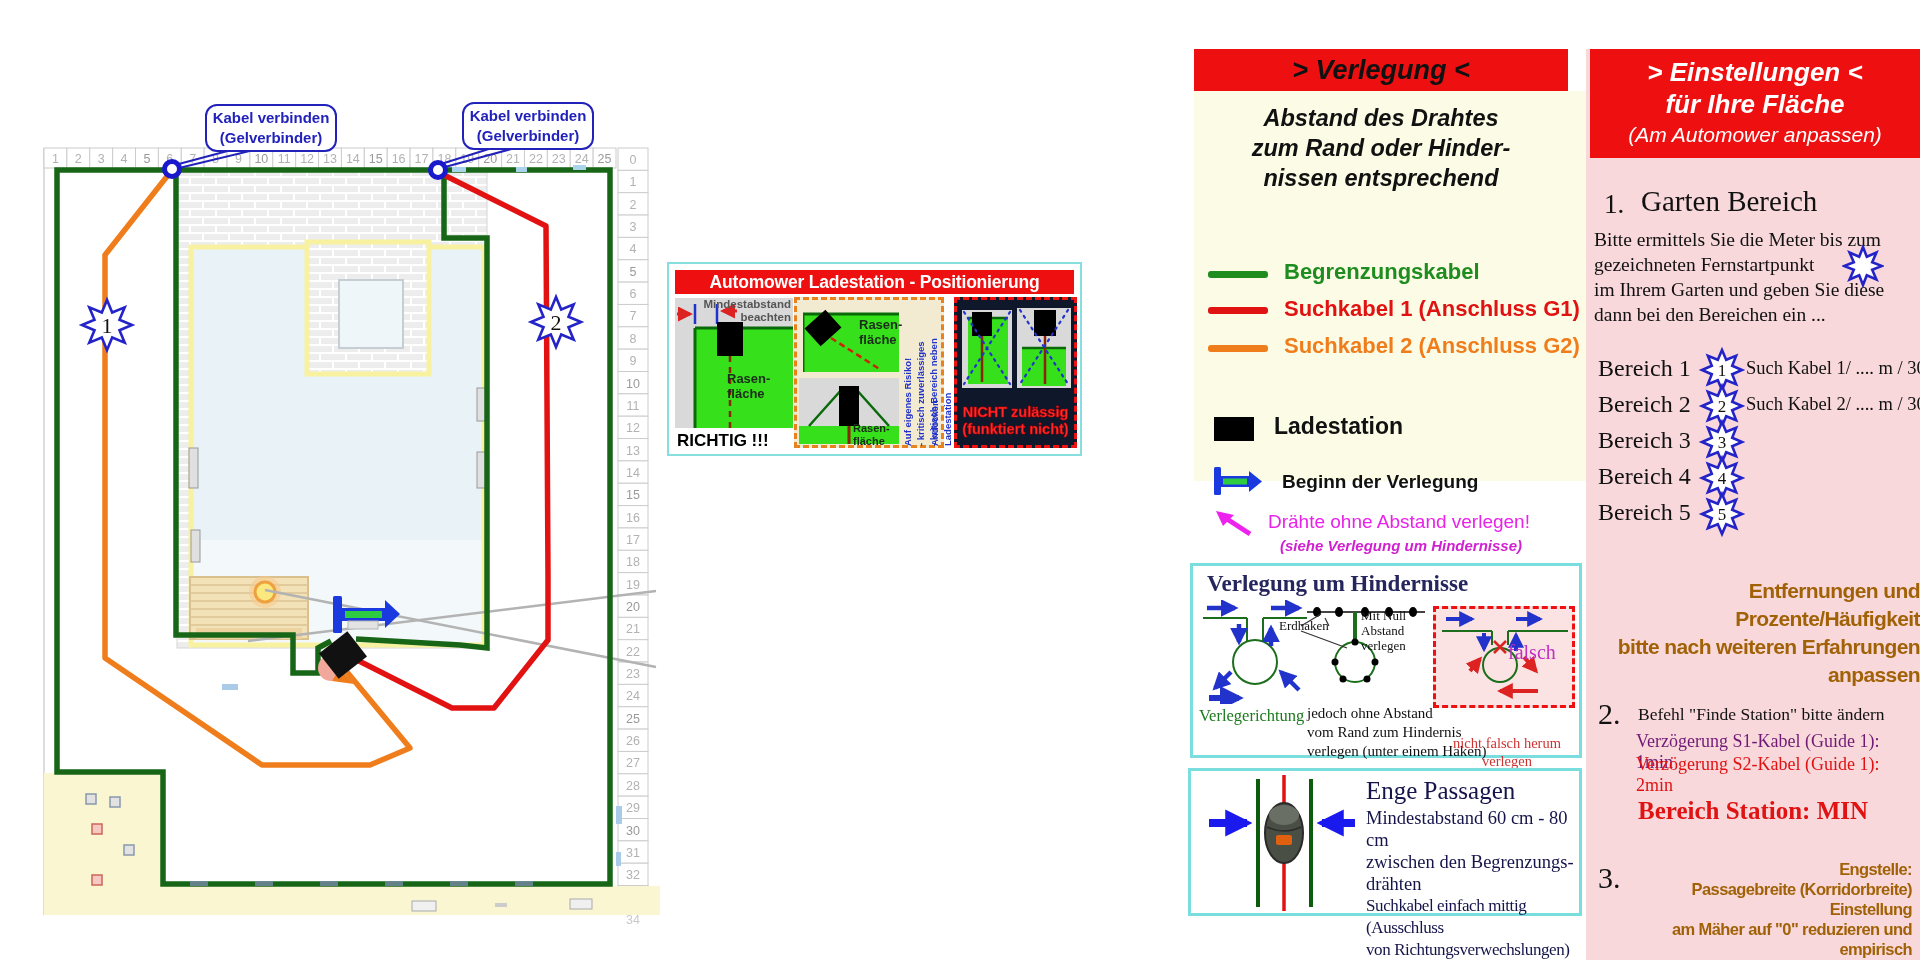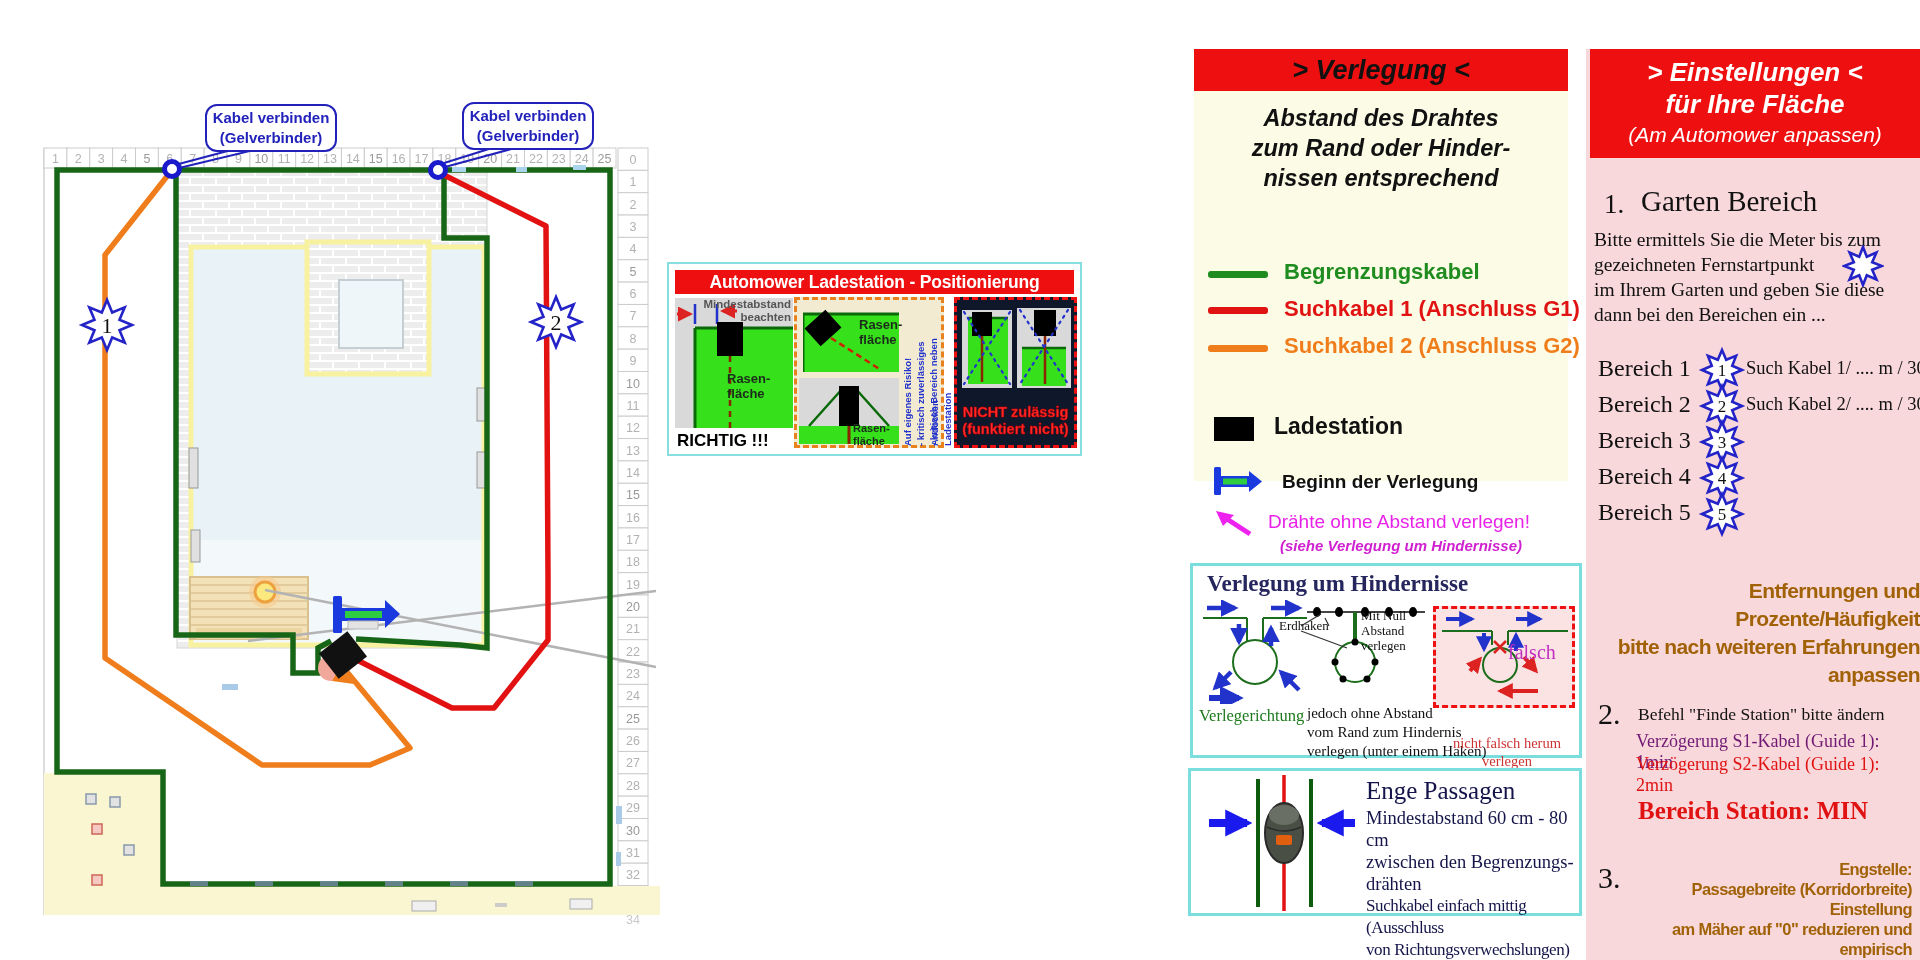--- a/index.html
+++ b/index.html
@@ -18,21 +18,21 @@
   .note-sm{font-size:11.5px;font-weight:bold;color:#555;line-height:1.15;text-align:right;}
   .rasen{font-size:13px;font-weight:bold;color:#1c2b1c;line-height:1.15;}
   .richtig{font-size:17px;font-weight:900;color:#000;}
   .vtext{position:absolute;writing-mode:vertical-rl;transform:rotate(180deg);font-size:9.5px;
          font-weight:bold;color:#2233cc;height:146px;width:14px;line-height:14px;}
   .nicht{color:#ff2a2a;font-weight:800;font-size:14.5px;text-align:center;
          text-shadow:0 0 1px #b00000;-webkit-text-stroke:.4px #c00000;}
   
   .v-head{left:1194px;top:49px;width:374px;height:42px;background:#ee1010;color:#111;
           font-weight:bold;font-style:italic;font-size:27px;line-height:42px;text-align:center;}
-  .v-body{left:1194px;top:91px;width:374px;height:390px;background:#fcfce6;}
+  .v-body{left:1194px;top:91px;width:374px;height:390px;background:#fcfce6;padding-left:24px;}
   .v-intro{position:absolute;left:0;top:12px;width:374px;text-align:center;font-weight:bold;
            font-style:italic;font-size:23.5px;line-height:30px;color:#111;}
   .leg-label{position:absolute;font-size:22px;font-weight:bold;white-space:nowrap;}
   .swatch{position:absolute;height:7px;width:60px;border-radius:3px;}
   .cyanbox{border:3px solid #7adede;background:#fff;}
   .serif{font-family:"Liberation Serif",serif;}
   .h-title{position:absolute;left:14px;top:5px;font-family:"Liberation Serif",serif;font-size:23px;
            font-weight:bold;color:#26265e;}
   .h-small{font-family:"Liberation Serif",serif;font-size:13px;color:#111;line-height:15px;}
   .redtxt{color:#cc3333;margin-top:26px;}

